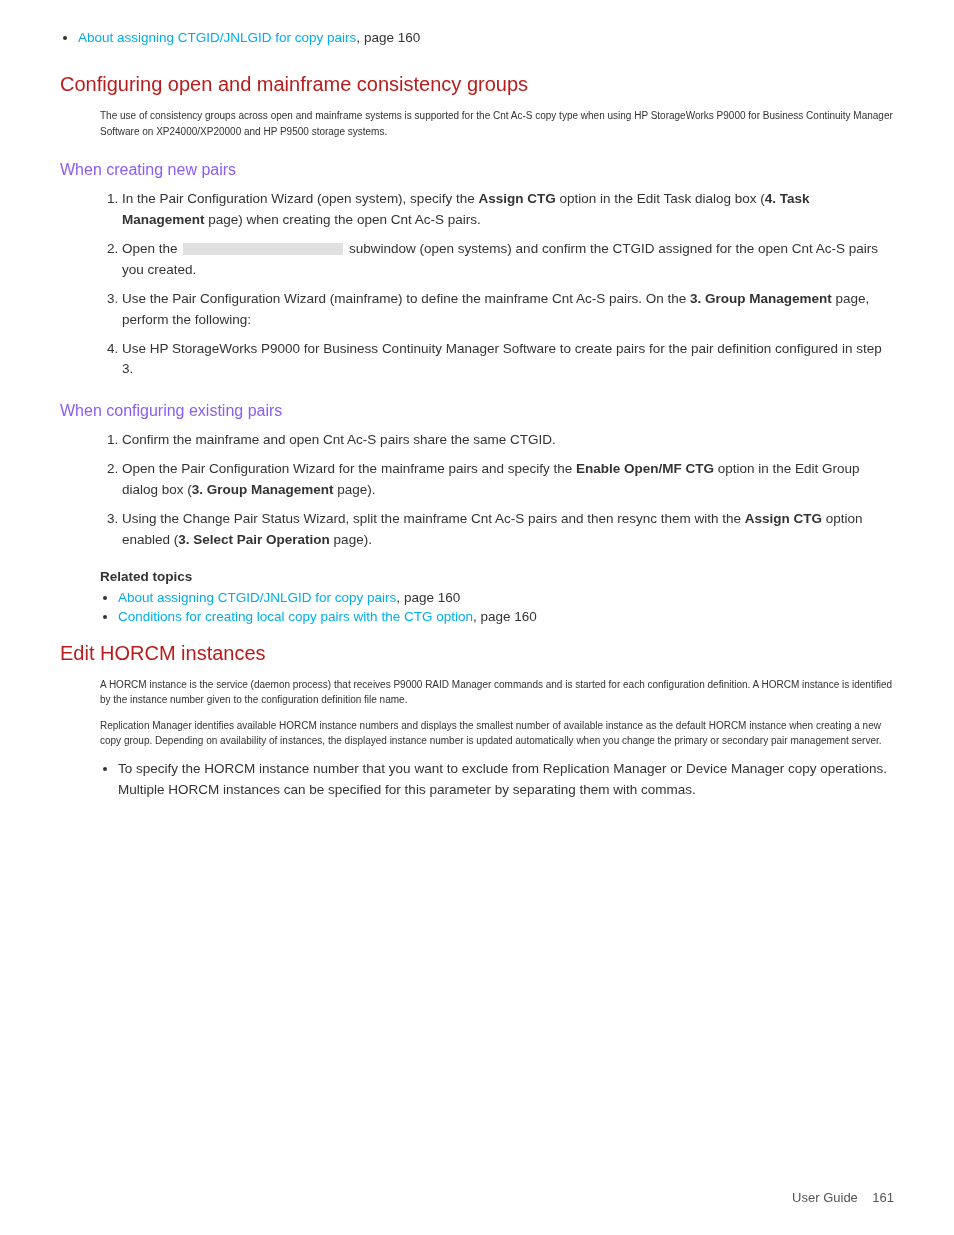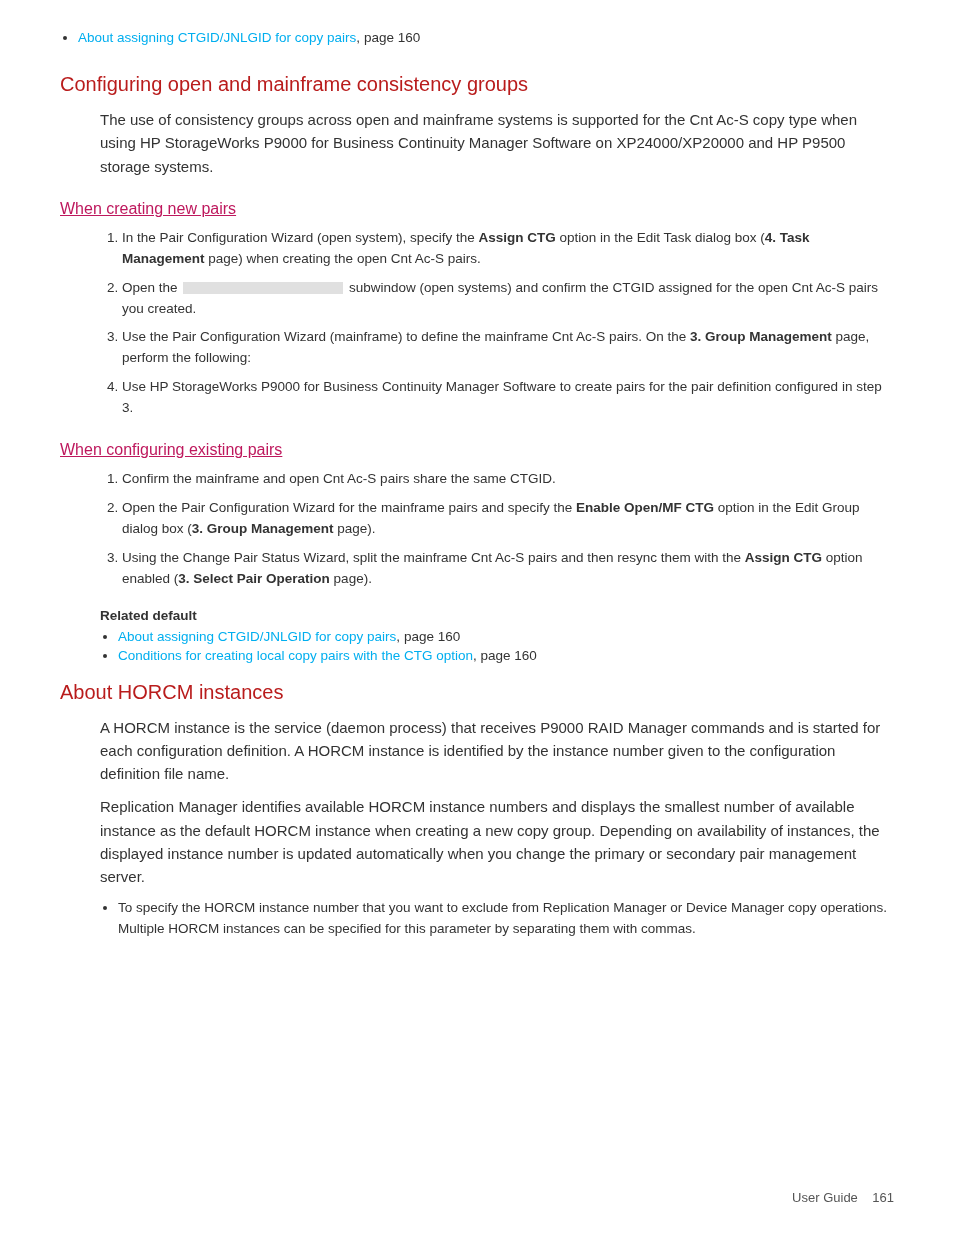--- a/index.html
+++ b/index.html
@@ -27,27 +27,26 @@
     .section-heading {
       font-size: 20px;
       font-weight: normal;
       color: #b91c1c;
       margin-bottom: 12px;
       margin-top: 8px;
     }
     .sub-heading {
       font-size: 16px;
       font-weight: normal;
-      color: #be185d;
+      color: #8b5cf6;
       margin-top: 22px;
       margin-bottom: 10px;
-      text-decoration: underline;
     }
     .body-text {
-      font-size: 15px;
+      font-size: 10px;
       color: #333;
       line-height: 1.55;
       margin-bottom: 10px;
     }
     .numbered-list {
       padding-left: 22px;
       margin-bottom: 8px;
     }
     .numbered-list > li {
       list-style: decimal;
@@ -173,32 +172,32 @@
 
     <li>
       <span>Open the Pair Configuration Wizard for the mainframe pairs and specify the <span class="bold">Enable Open/MF CTG</span> option in the Edit Group dialog box (<span class="bold">3. Group Management</span> page).</span>
     </li>
 
     <li>
       <span>Using the Change Pair Status Wizard, split the mainframe Cnt Ac-S pairs and then resync them with the <span class="bold">Assign CTG</span> option enabled (<span class="bold">3. Select Pair Operation</span> page).</span>
     </li>
   </ol>
 
-  <p class="related-topics-label">Related default</p>
+  <p class="related-topics-label">Related topics</p>
   <ul class="related-bullets">
     <li>
       <a style="color: rgb(0, 174, 239); text-decoration: none;">About assigning CTGID/JNLGID for copy pairs</a><span>, </span><span>page 160</span>
     </li>
     <li>
       <a style="color: rgb(0, 174, 239); text-decoration: none;">Conditions for creating local copy pairs with the CTG option</a><span>, </span><span>page 160</span>
     </li>
   </ul>
 </div>
 
-<h2 class="section-heading">About HORCM instances</h2>
+<h2 class="section-heading">Edit HORCM instances</h2>
 
 <div class="content-indent">
   <p class="body-text">A HORCM instance is the service (daemon process) that receives P9000 RAID Manager commands and is started for each configuration definition. A HORCM instance is identified by the instance number given to the configuration definition file name.</p>
   <p class="body-text">Replication Manager identifies available HORCM instance numbers and displays the smallest number of available instance as the default HORCM instance when creating a new copy group. Depending on availability of instances, the displayed instance number is updated automatically when you change the primary or secondary pair management server.</p>
 
 
   <ul class="bullet-section">
     <li>To specify the HORCM instance number that you want to exclude from Replication Manager or Device Manager copy operations. Multiple HORCM instances can be specified for this parameter by separating them with commas.</li>
   </ul>
 </div>

